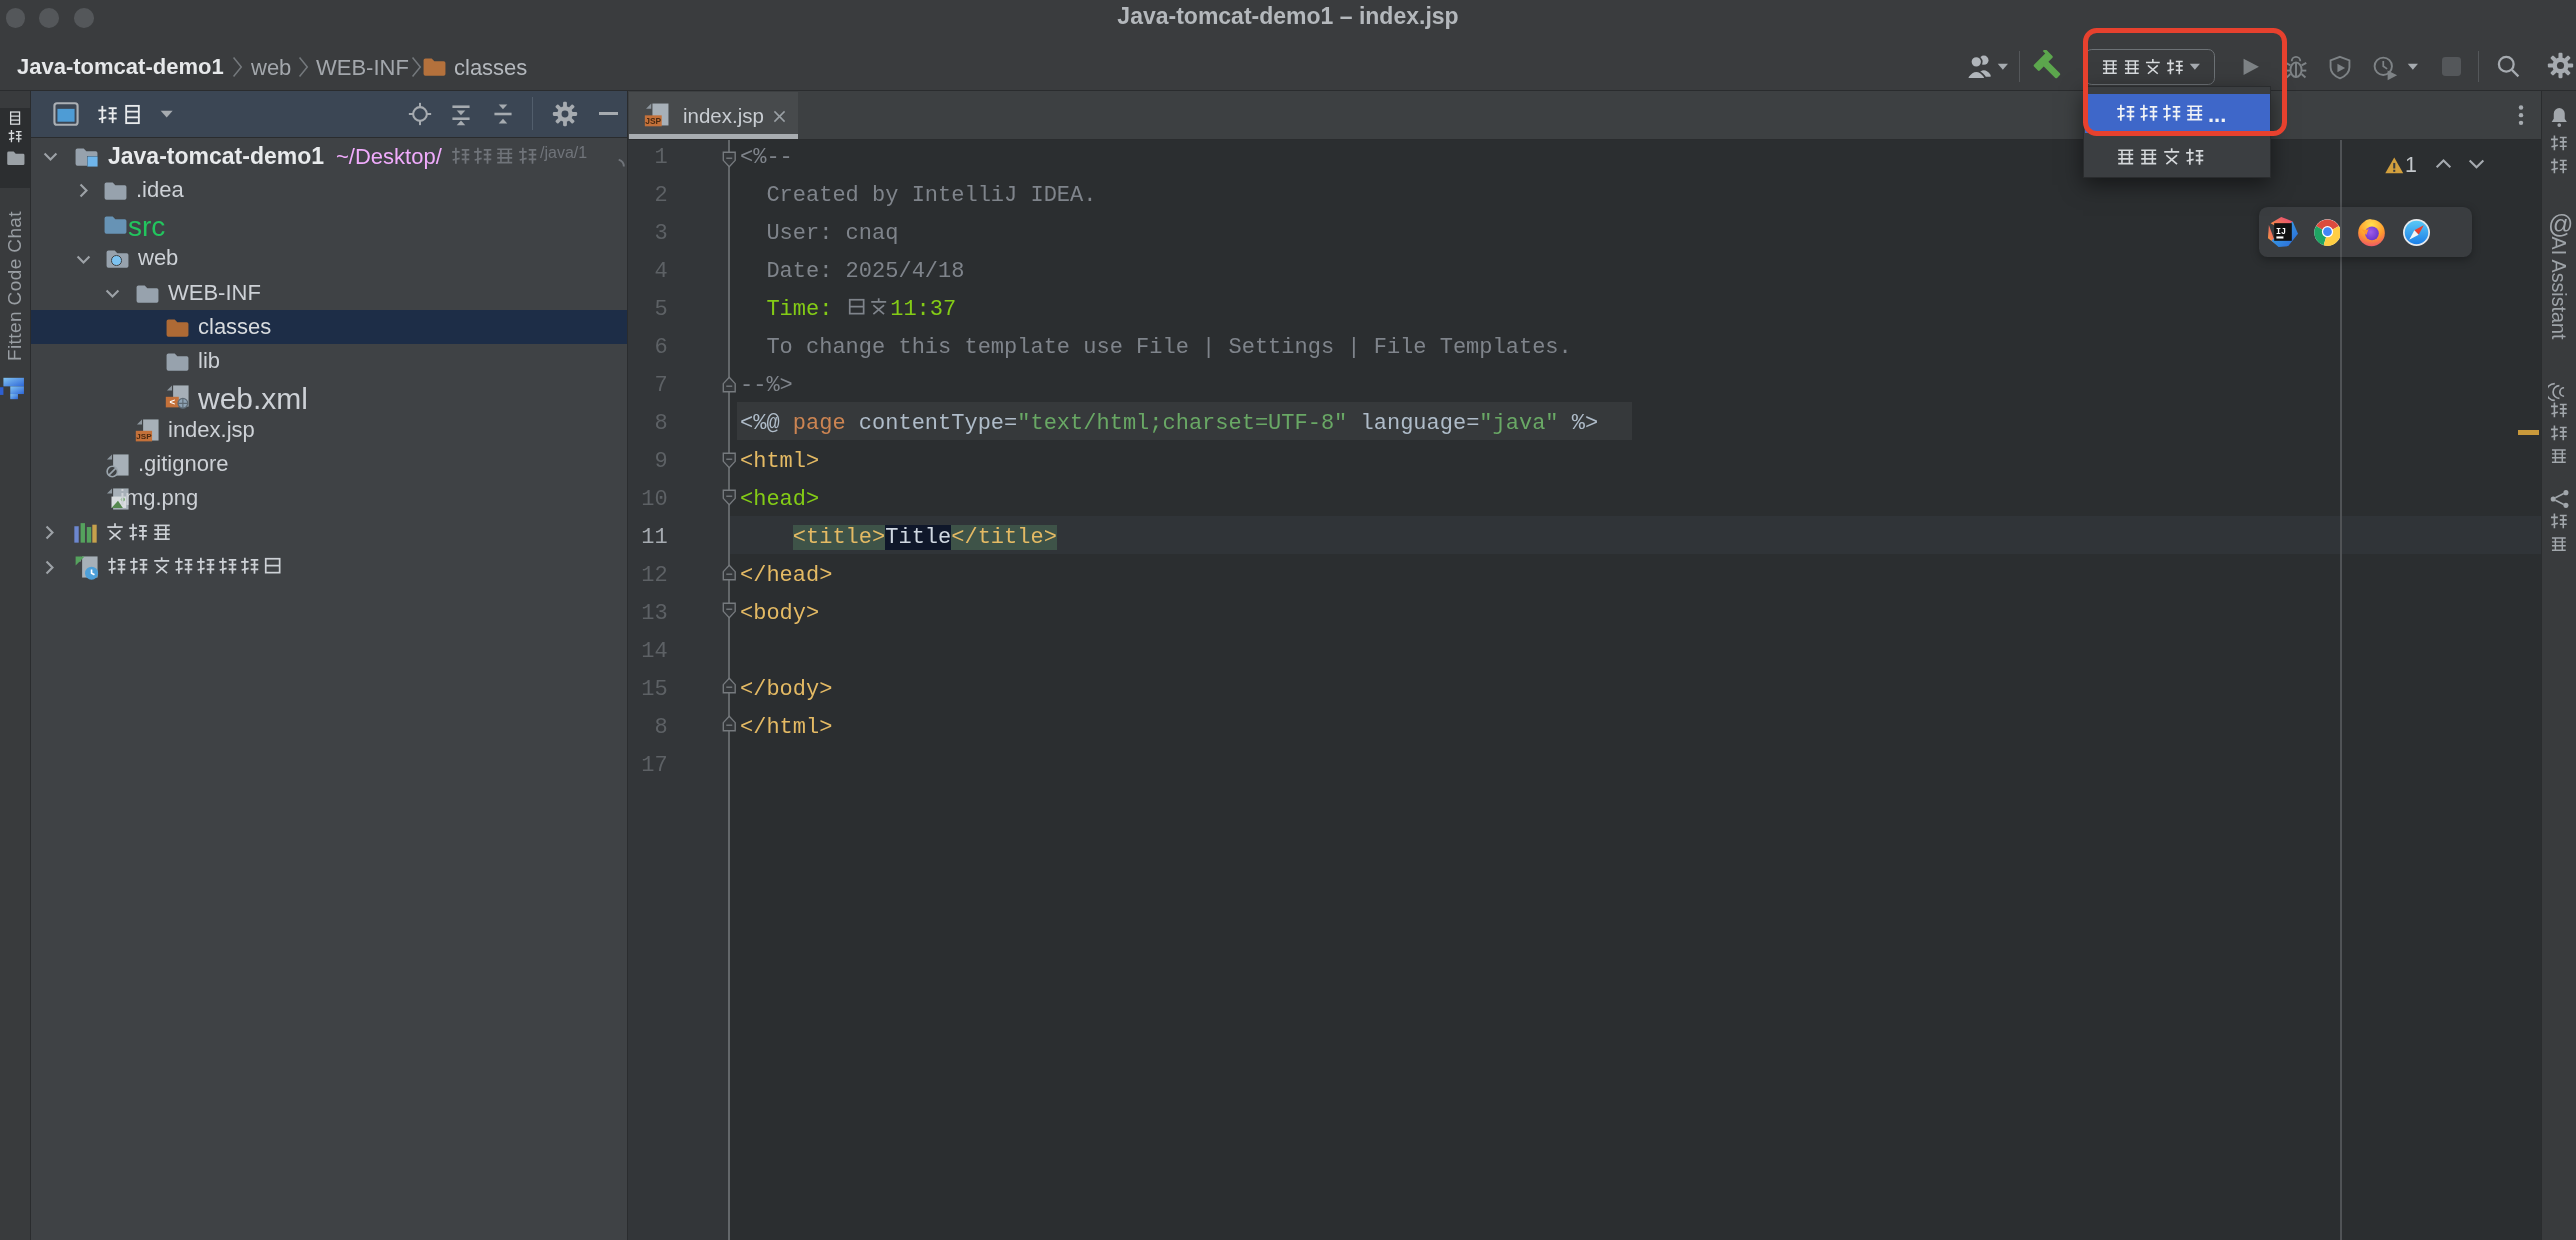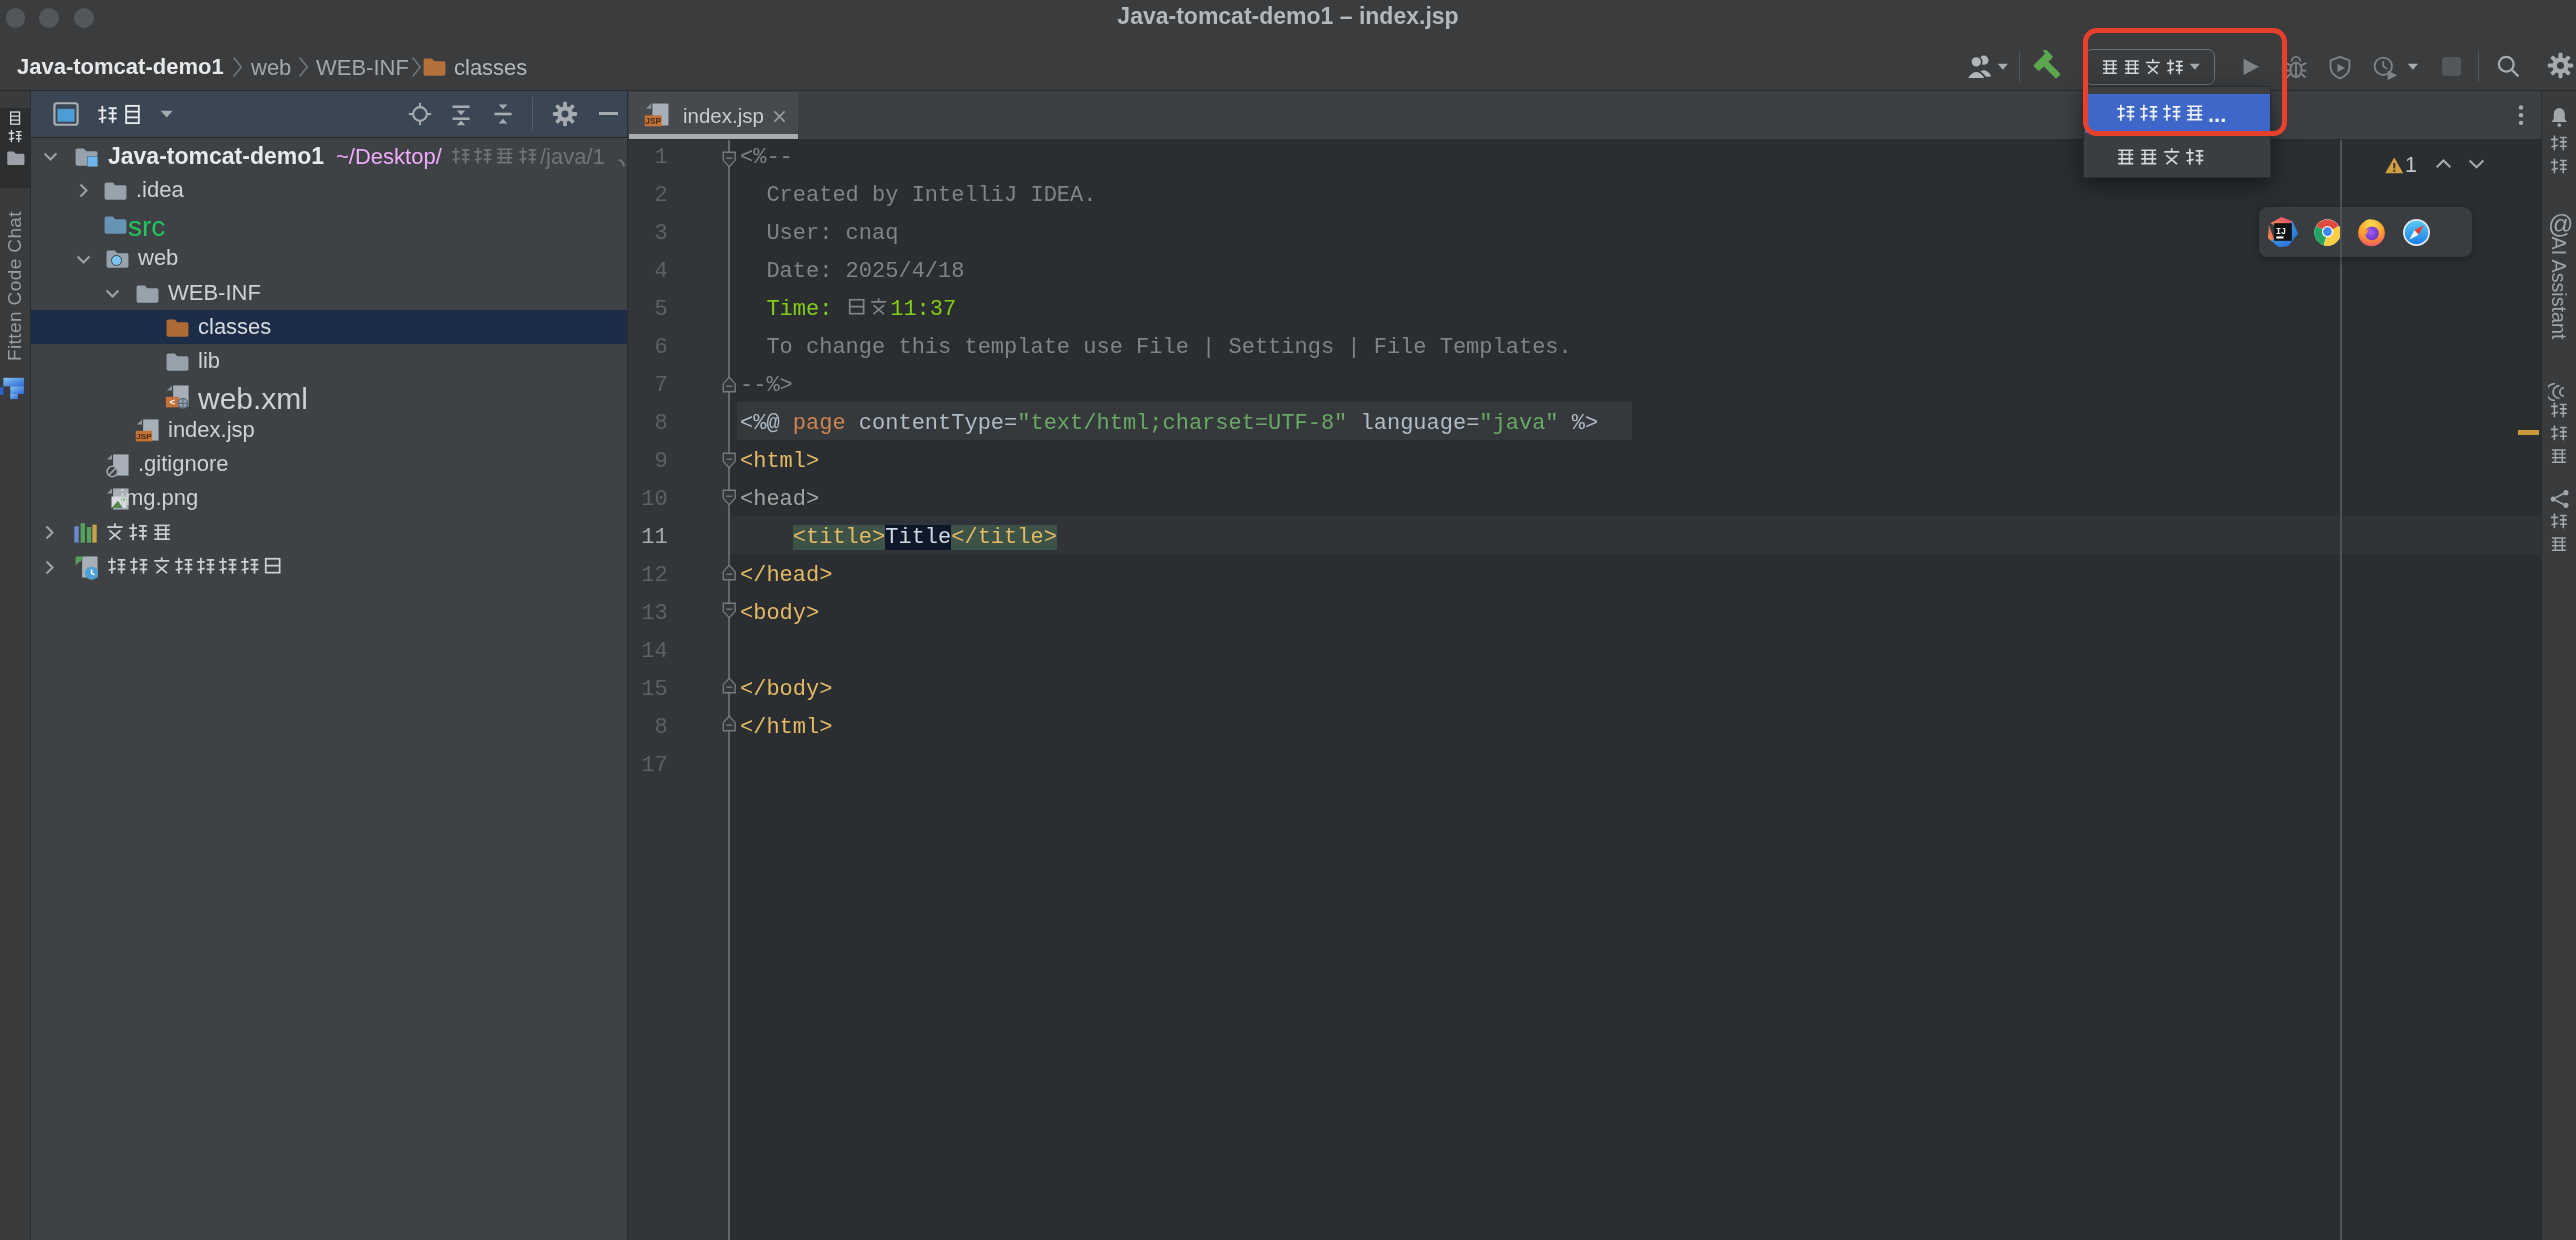--- a/index.html
+++ b/index.html
@@ -205,21 +205,21 @@
   </svg>
 <svg class="abs cjr" style="left:472px;top:145px;color:#70747A" width="21.4" height="21.4" viewBox="0 0 25 25">
     <use href="#gd"></use>
   </svg>
 <svg class="abs cjr" style="left:494px;top:145px;color:#70747A" width="21.4" height="21.4" viewBox="0 0 25 25">
     <use href="#gf"></use>
   </svg>
 <svg class="abs cjr" style="left:517px;top:145px;color:#70747A" width="21.4" height="21.4" viewBox="0 0 25 25">
     <use href="#gd"></use>
   </svg>
-<div class="abs t" style="left:540px;top:144px;font-size:22px;color:#70747A">/java/1</div>
+<div class="abs t" style="left:540px;top:144px;font-size:16px;color:#70747A">/java/1</div>
 <svg class="abs" style="left:617px;top:158px" width="10.3" height="10.3" viewBox="0 0 12 12">
     <path d="M2,2 q6,2 6,8" stroke="#70747A" stroke-width="2.2" fill="none"></path>
   </svg>
 <svg class="abs" style="left:74px;top:181px;color:#9DA2A7" width="19" height="19" viewBox="0 0 22 22">
     <use href="#gr"></use>
   </svg>
 <svg class="abs" style="left:103px;top:178px;color:#97A2AD" width="25" height="25" viewBox="0 0 16 16">
     <use href="#fold" fill="currentColor"></use>
   </svg>
 <div class="abs t" style="left:136px;top:177px;font-size:22px;color:#CDD1D6">.idea</div>
@@ -380,21 +380,21 @@
 <span style="color:#7F848B">  Date: 2025/4/18</span>
 <span style="color:#84cc16">  Time: <svg class="cj" style="color:#7F848B;margin:0 0 5.1px 0" width="21.4" height="21.4" viewBox="0 0 25 25">
         <use href="#ga"></use>
       </svg><svg class="cj" style="color:#7F848B;margin:0 0.9px 5.1px 0.9px" width="21.4" height="21.4" viewBox="0 0 25 25">
         <use href="#ge"></use>
       </svg>11:37</span>
 <span style="color:#7F848B">  To change this template use File | Settings | File Templates.</span>
 <span style="color:#7F848B">--%&gt;</span>
 <span style="color:#AFBCC9">&lt;%@ <span style="color:#CC8452">page</span> contentType=<span style="color:#69A865">"text/html;charset=UTF-8"</span> language=<span style="color:#69A865">"java"</span> %&gt;</span>
 <span style="color:#E4BA64">&lt;html&gt;</span>
-<span style="color:#a3a3a3">&lt;head&gt;</span>
+<span style="color:#84cc16">&lt;head&gt;</span>
     <span style="background:#3E5348;color:#E4BA64">&lt;title&gt;</span><span style="background:#0f172a;color:#D0D8E2">Title</span><span style="background:#3E5348;color:#E4BA64">&lt;/title&gt;</span>
 <span style="color:#E4BA64">&lt;/head&gt;</span>
 <span style="color:#E4BA64">&lt;body&gt;</span>
 
 <span style="color:#E4BA64">&lt;/body&gt;</span>
 <span style="color:#E4BA64">&lt;/html&gt;</span>
 </div>
 <svg class="abs" style="left:722px;top:151px" width="14.5" height="17" viewBox="0 0 17 20">
     <path d="M1.5,1.5 H15.5 V11 L8.5,18.5 L1.5,11 Z" fill="#333639" stroke="#767A7E" stroke-width="1.6"></path>
     <line x1="5" y1="8.5" x2="12" y2="8.5" stroke="#767A7E" stroke-width="1.6"></line>

